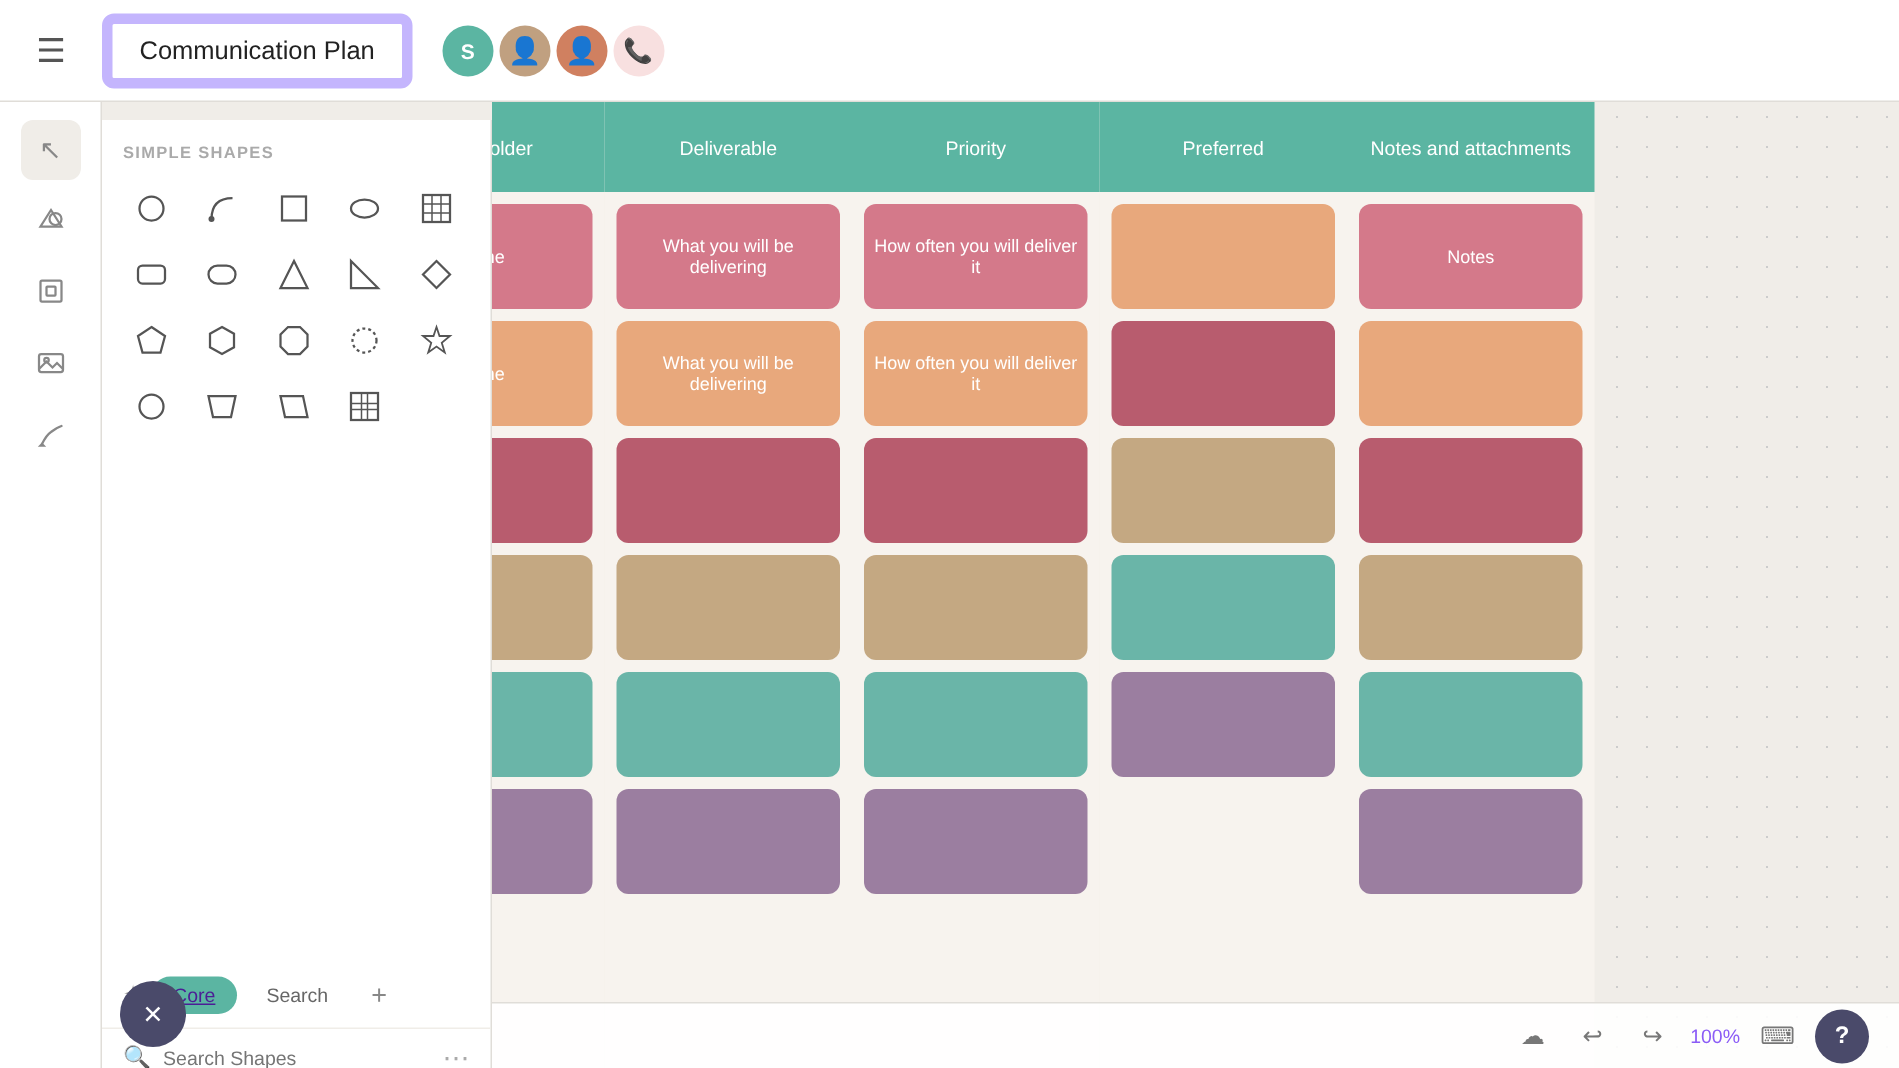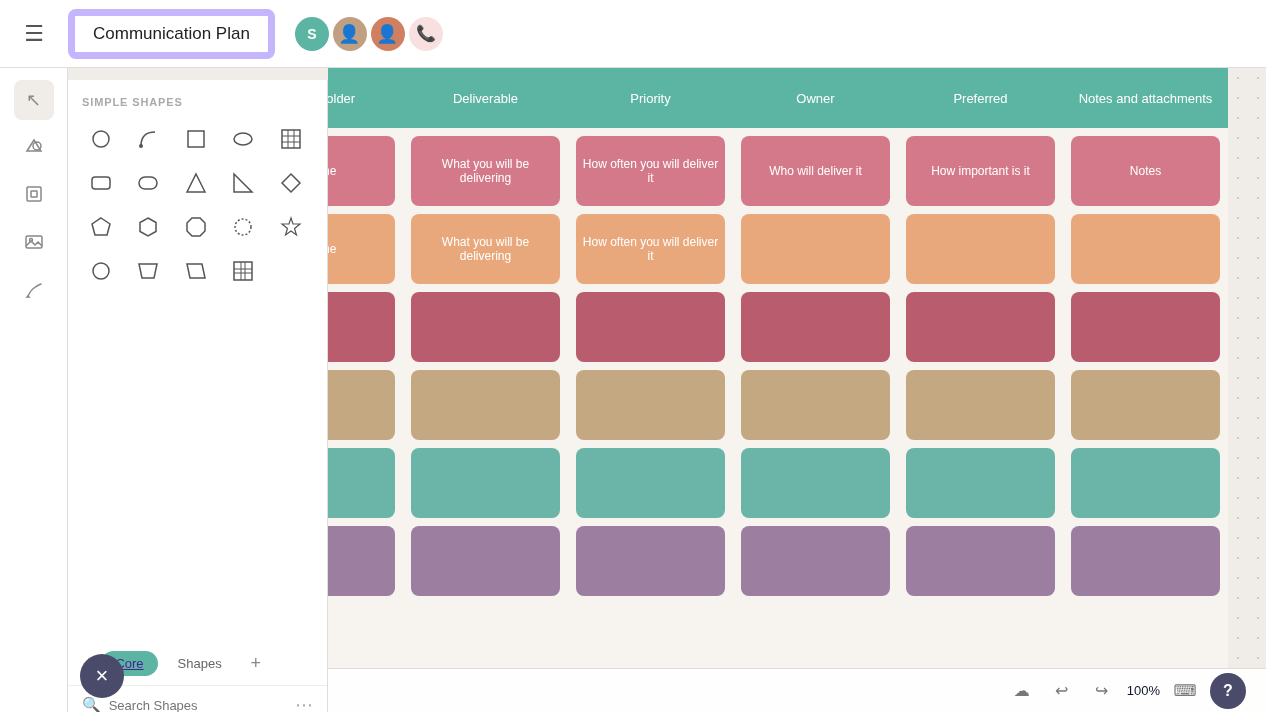--- a/index.html
+++ b/index.html
@@ -143,21 +143,21 @@
       position: absolute; bottom: 0; right: 0; width: calc(100% - 328px);
       height: 44px; background: rgba(255,255,255,0.9);
       display: flex; align-items: center; justify-content: flex-end;
       gap: 10px; padding: 0 20px; border-top: 1px solid #e0ddd8; z-index: 10;
     }
     .bottom-icon {
       width: 30px; height: 30px; display: flex; align-items: center; justify-content: center;
       color: #777; cursor: pointer; font-size: 16px; border-radius: 6px;
     }
     #zoom-level {
-      font-size: 13px; color: #0f172a; font-weight: 500;
+      font-size: 13px; color: #8b5cf6; font-weight: 500;
     }
     #help-btn {
       width: 36px; height: 36px; border-radius: 50%; background: #4a4a6a;
       display: flex; align-items: center; justify-content: center;
       color: #fff; font-size: 16px; cursor: pointer; font-weight: bold;
     }
 
     
     #close-fab {
       position: absolute; left: 80px; bottom: 14px;
@@ -332,21 +332,21 @@
             <line x1="9" y1="2" x2="9" y2="20" stroke="#555" stroke-width="1"></line>
             <line x1="13" y1="2" x2="13" y2="20" stroke="#555" stroke-width="1"></line>
           </svg>
       </div>
     </div>
   </div>
 
   <div id="shape-tabs">
     <span style="font-size:16px;color:#888;">✦</span>
     <div class="shape-tab active">Core</div>
-    <div class="shape-tab inactive">Shapes</div>
+    <div class="shape-tab inactive">Search</div>
     <div class="shape-tab-add">+</div>
   </div>
 
   <div id="shape-search-area">
     <span class="search-icon-small">🔍</span>
     <input type="text" placeholder="Search Shapes" style="">
     <span class="more-icon">⋯</span>
   </div>
 </div>
 
@@ -380,34 +380,22 @@
         <div class="col-body">
           <div class="cell c-pink">How often you will deliver it</div>
           <div class="cell c-orange">How often you will deliver it</div>
           <div class="cell c-rose"></div>
           <div class="cell c-tan"></div>
           <div class="cell c-teal"></div>
           <div class="cell c-mauve"></div>
         </div>
       </div>
       <div class="col">
-        <div class="col-header">Owner</div>
-        <div class="col-body">
-          <div class="cell c-pink">Who will deliver it</div>
-          <div class="cell c-orange"></div>
-          <div class="cell c-rose"></div>
-          <div class="cell c-tan"></div>
-          <div class="cell c-teal"></div>
-          <div class="cell c-mauve"></div>
-        </div>
-      </div>
-      <div class="col">
         <div class="col-header">Preferred</div>
         <div class="col-body">
-          <div class="cell c-pink">How important is it</div>
           <div class="cell c-orange"></div>
           <div class="cell c-rose"></div>
           <div class="cell c-tan"></div>
           <div class="cell c-teal"></div>
           <div class="cell c-mauve"></div>
         </div>
       </div>
       <div class="col">
         <div class="col-header">Notes and attachments</div>
         <div class="col-body">

